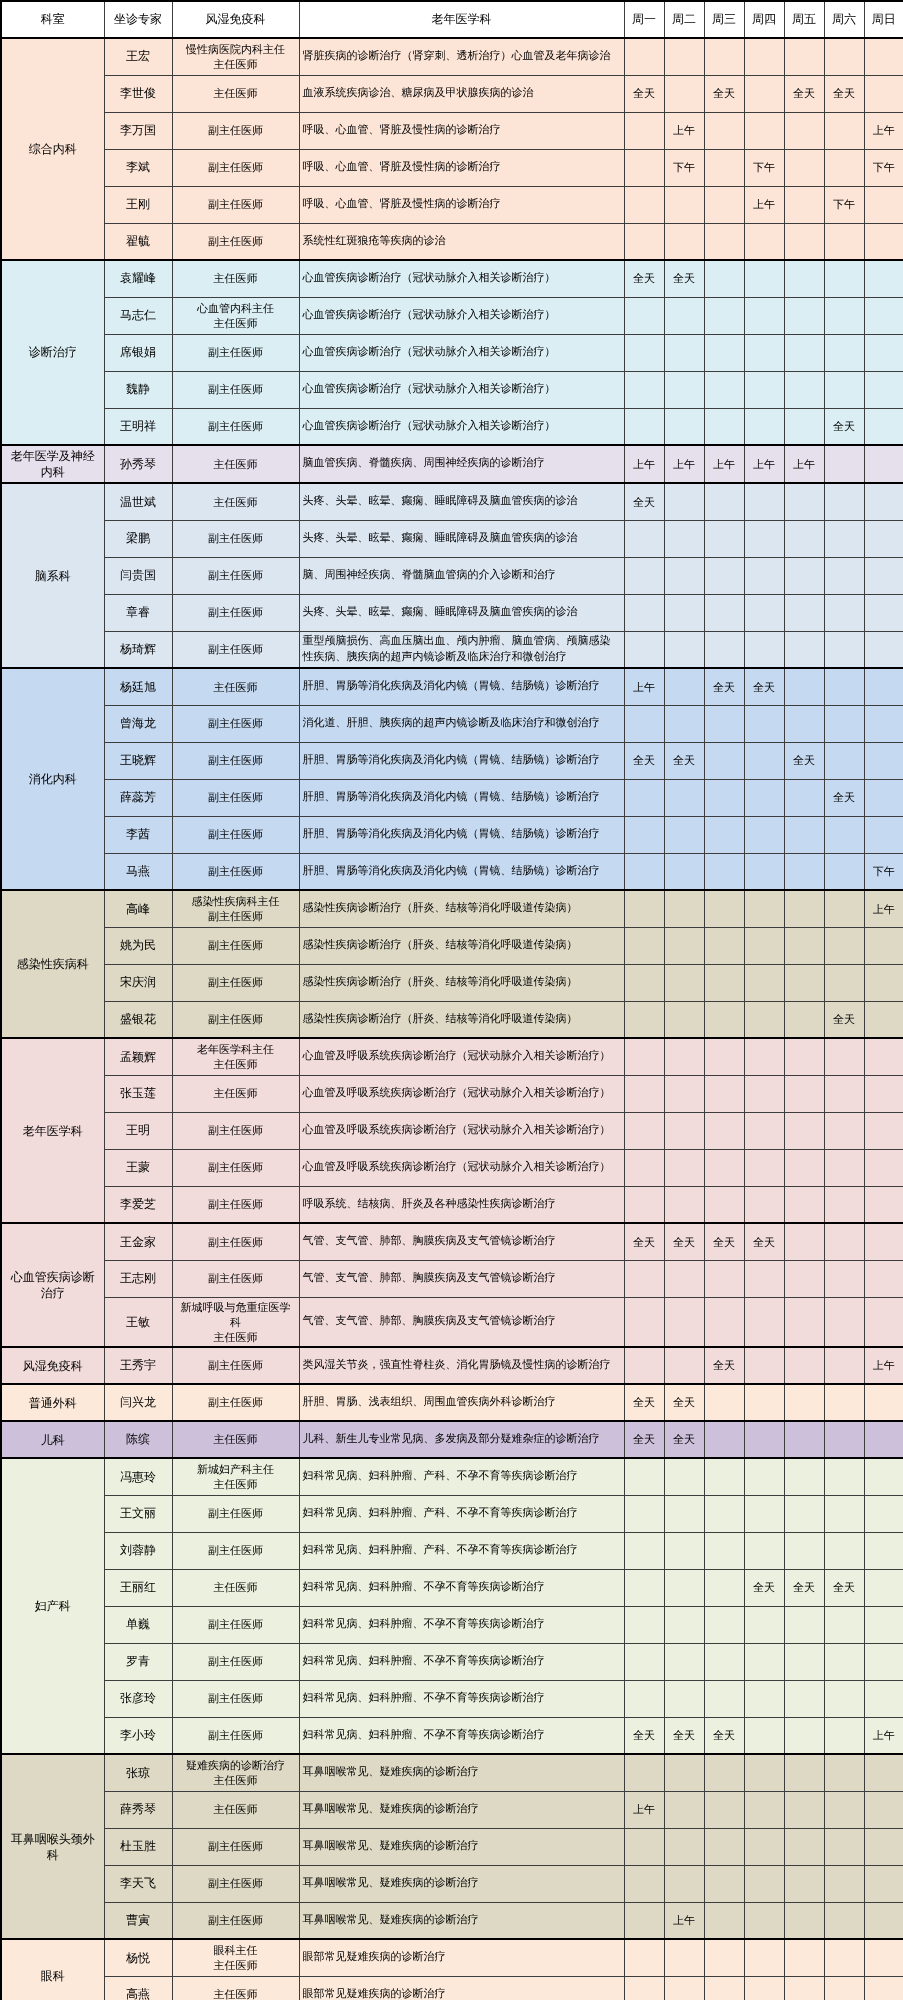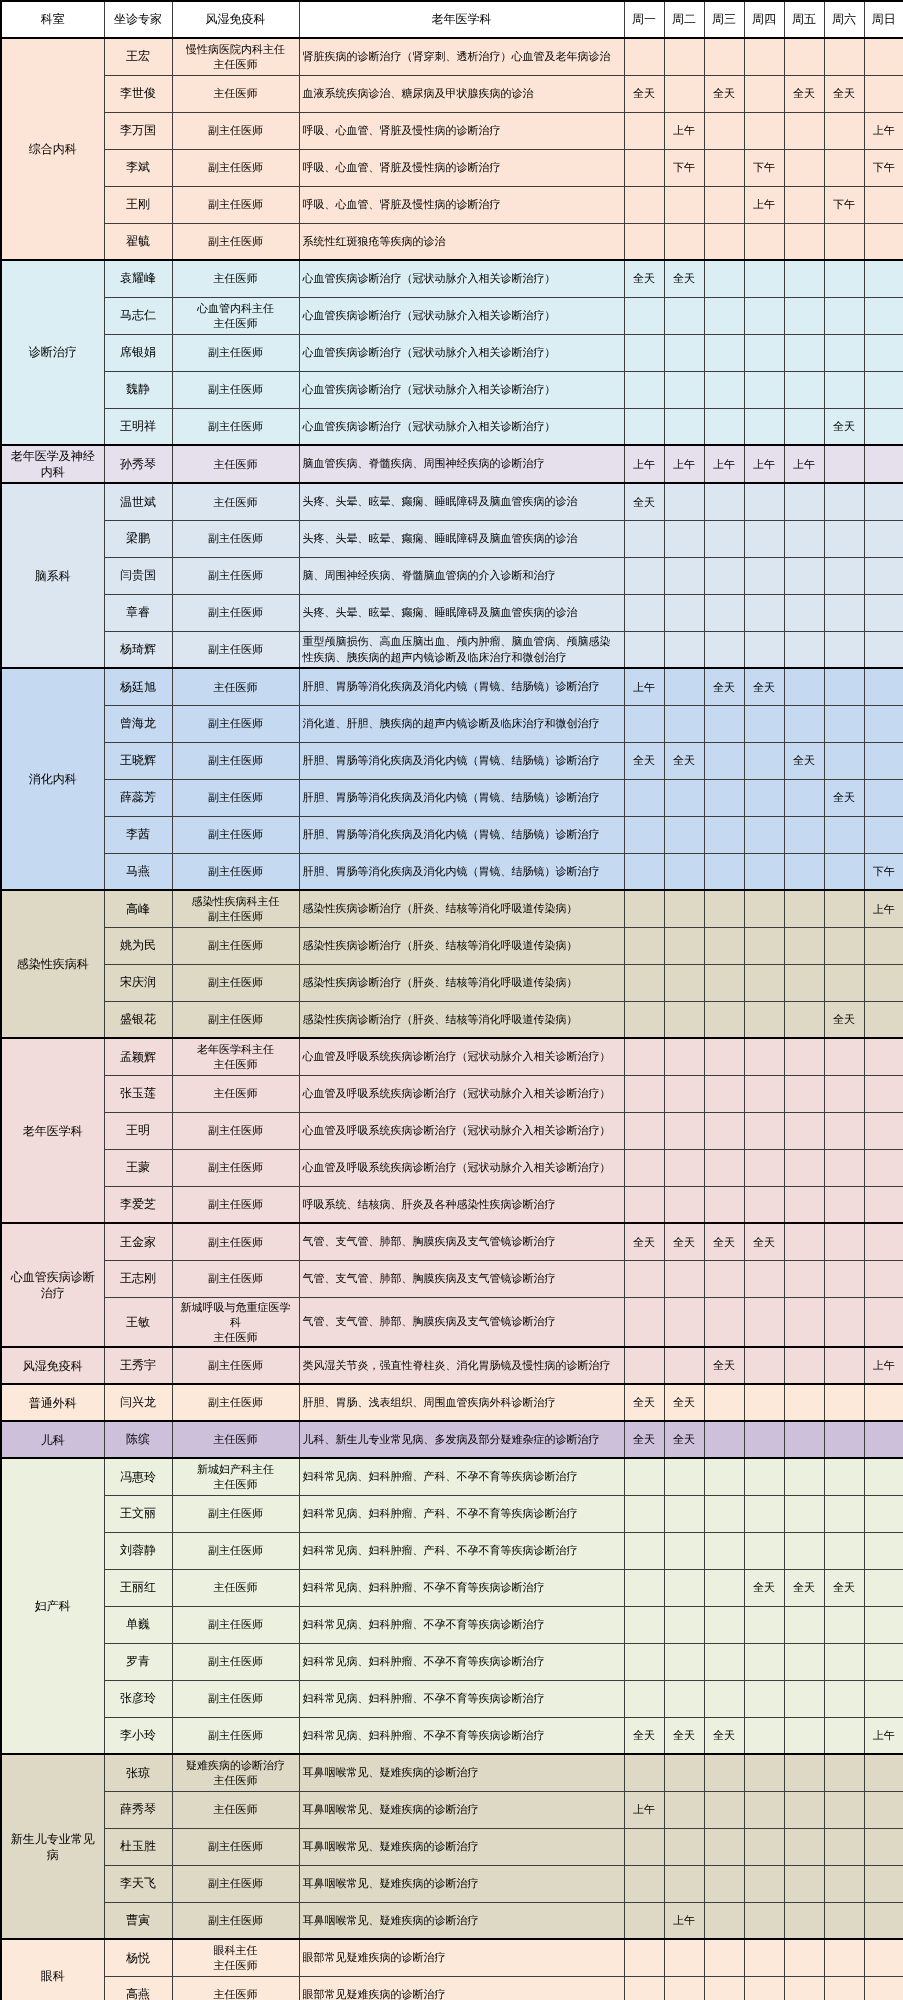--- a/index.html
+++ b/index.html
@@ -42,20 +42,21 @@
     text-align: center;
     white-space: pre-line;
     line-height: 1.35;
   }
   td.spec {
     font-size: 11px;
     text-align: left;
     line-height: 1.4;
     padding-left: 4px;
     padding-right: 2px;
+    font-family: Liberation Mono, monospace;
   }
   td.day {
     font-size: 11px;
     text-align: center;
     padding: 0;
   }
   tr.section-start td { border-top: 2px solid #000; }
 </style>
 </head>
 <body>
@@ -655,21 +656,21 @@
           <td class="spec">妇科常见病、妇科肿瘤、不孕不育等疾病诊断治疗</td>
           <td class="day">全天</td>
           <td class="day">全天</td>
           <td class="day">全天</td>
           <td class="day"></td>
           <td class="day"></td>
           <td class="day"></td>
           <td class="day">上午</td>
         </tr>
         <tr class="section-start" style="--sec: #DDD9C4;">
-          <td class="dept" rowspan="5">新生儿专业常见病</td>
+          <td class="dept" rowspan="5">耳鼻咽喉头颈外科</td>
           <td class="name">张琼</td>
           <td class="title">疑难疾病的诊断治疗
 主任医师</td>
           <td class="spec">耳鼻咽喉常见、疑难疾病的诊断治疗</td>
           <td class="day"></td>
           <td class="day"></td>
           <td class="day"></td>
           <td class="day"></td>
           <td class="day"></td>
           <td class="day"></td>

